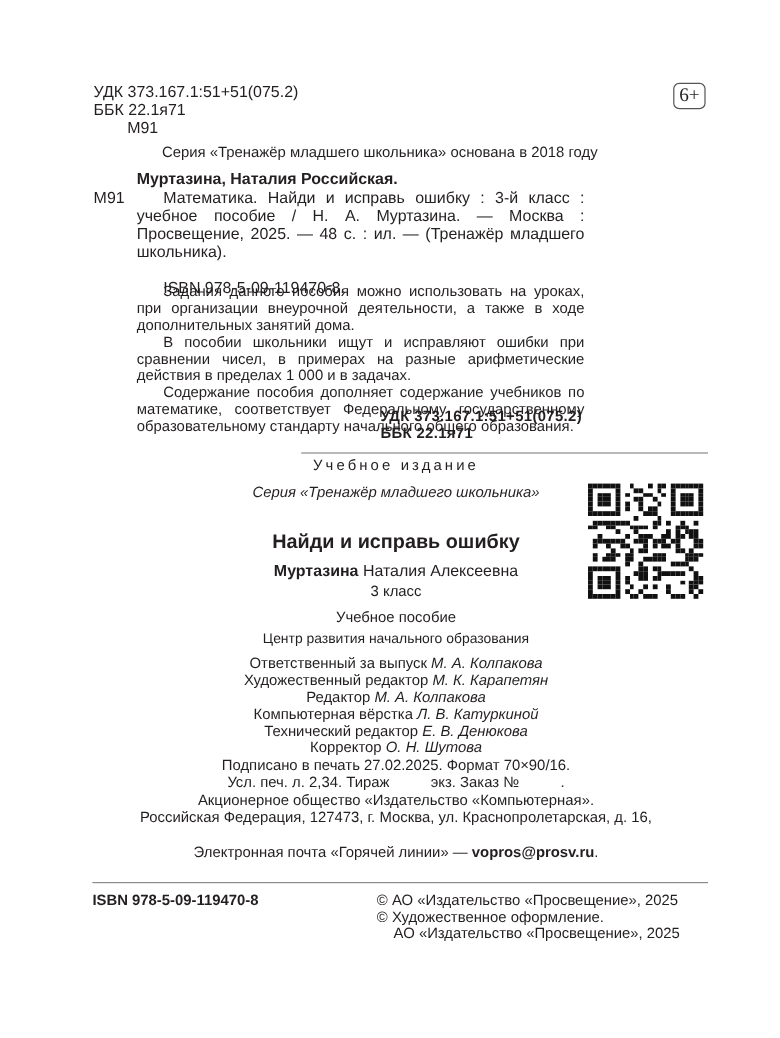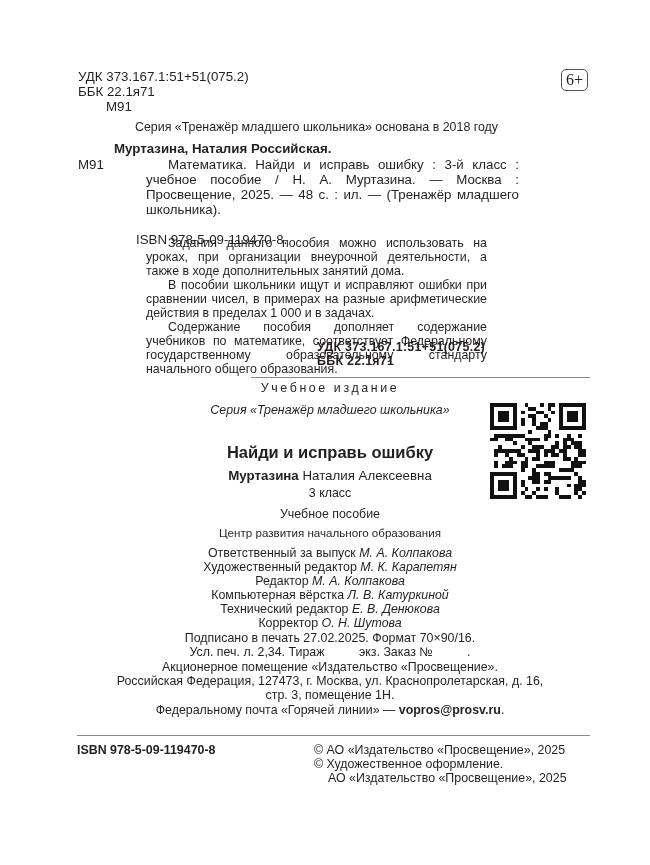--- a/index.html
+++ b/index.html
@@ -5,21 +5,21 @@
   html, body { margin: 0; padding: 0; background: #ffffff; }
   body { width: 650px; height: 865px; position: relative; overflow: hidden;
          font-family: "Liberation Sans", "DejaVu Sans", sans-serif; color: #231f20; }
   .abs { position: absolute; }
   .t13 { font-size: 13.3px; line-height: 15px; }
   .t12 { font-size: 12.4px; line-height: 14px; }
   .t11 { font-size: 11.6px; line-height: 14px; }
   .bold { font-weight: bold; }
   .ital { font-style: italic; }
   .center { text-align: center; }
-  .justify { text-align: justify; text-align-last: left; margin-left: 32px; }
+  .justify { text-align: justify; text-align-last: left; }
   .hr { position: absolute; height: 1px; background: #8a8a8a; }
   .badge { border: 1px solid #555; border-radius: 5px; font-family: "Liberation Serif", serif;
            font-size: 16px; line-height: 20px; padding: 0 4px; }
   .qr { display: grid; grid-template-columns: repeat(25, 1fr); width: 96px; height: 96px; }
   .qr div { width: 100%; height: 100%; }
   .qr .b { background: #111; }
   p { margin: 0; }
 </style>
 </head>
 <body>
@@ -697,27 +697,26 @@
   <div><span>Технический редактор</span> <span class="ital">Е. В. Денюкова</span></div>
   <div><span>Корректор</span> <span class="ital">О. Н. Шутова</span></div>
 </div>
 
 <div class="abs t12 center" style="left:100px; top:631px; width:460px;">
   <div>Подписано в печать 27.02.2025. Формат 70×90/16.</div>
   <div style="white-space:pre;">Усл. печ. л. 2,34. Тираж          экз. Заказ №          .</div>
 </div>
 
 <div class="abs t12 center" style="left:100px; top:660px; width:460px;">
-  <div>Акционерное помещение «Издательство «Просвещение».</div>
+  <div>Акционерное общество «Издательство «Компьютерная».</div>
   <div>Российская Федерация, 127473, г. Москва, ул. Краснопролетарская, д. 16,</div>
-  <div>стр. 3, помещение 1Н.</div>
 </div>
 
 <div class="abs t12 center" style="left:100px; top:703px; width:460px;">
-  <span>Федеральному почта «Горячей линии» — </span><span class="bold">vopros@prosv.ru</span><span>.</span>
+  <span>Электронная почта «Горячей линии» — </span><span class="bold">vopros@prosv.ru</span><span>.</span>
 </div>
 
 <div class="hr" style="left:77px; top:735px; width:513px;"></div>
 
 <div class="abs t12 bold" style="left:77px; top:743px;">ISBN 978-5-09-119470-8</div>
 <div class="abs t12" style="left:314px; top:743px;">
   <div>© АО «Издательство «Просвещение», 2025</div>
   <div>© Художественное оформление.</div>
   <div style="padding-left:14px;">АО «Издательство «Просвещение», 2025</div>
 </div>

